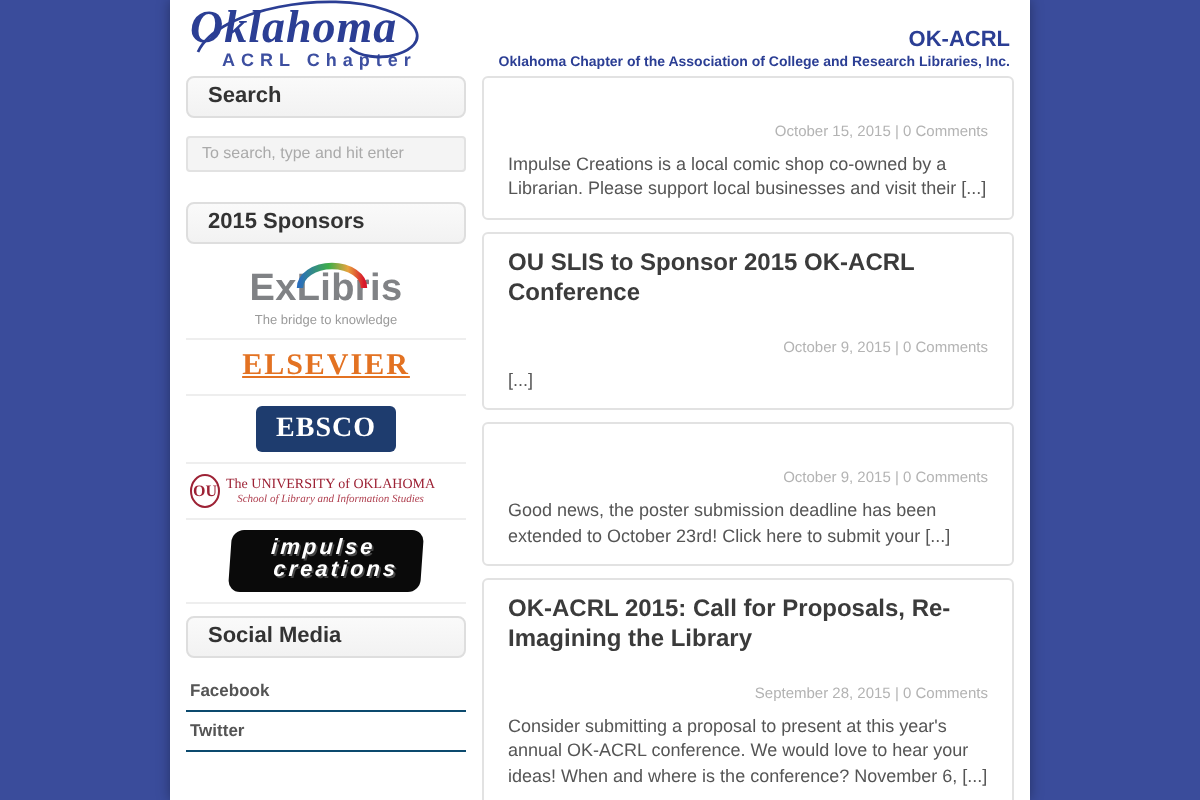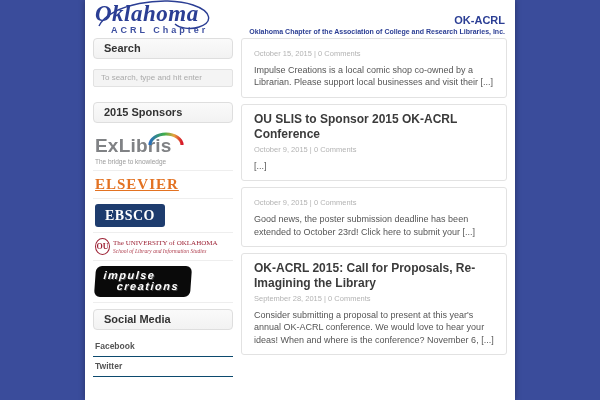--- a/index.html
+++ b/index.html
@@ -51,21 +51,21 @@
     font-size: 11px; font-weight: bold; color: #333;
     height: 21px; line-height: 19px; padding: 0 10px; margin-bottom: 7px;
   }
   .search-input {
     width: 100%; height: 18px; background: #f4f4f4; border: 1px solid #e2e2e2;
     border-radius: 2px; font-family: "Liberation Sans", sans-serif;
     font-size: 8px; color: #777; padding: 0 7px; margin-bottom: 9px; outline: none;
   }
   .search-input::placeholder { color: #aaa; }
 
-  .sponsor-row { padding: 5px 2px; border-bottom: 1px solid #eeeeee; cursor: pointer; }
+  .sponsor-row { padding: 5px 2px; border-bottom: 1px solid #eeeeee; cursor: pointer; text-align: center; }
   .exlibris-wrap { position: relative; }
   .exlibris-name { font-size: 19px; color: #808285; font-weight: bold; letter-spacing: 0.2px; }
   .exlibris-tagline { font-size: 6.5px; color: #9a9a9a; margin-top: 1px; }
   .exlibris-arc { position: absolute; left: 52px; top: -3px; width: 38px; height: 14px; }
   .elsevier-name {
     font-family: "Liberation Serif", serif; font-size: 15px; color: #e37222;
     letter-spacing: 1px; font-weight: bold; text-decoration: underline;
   }
   .ebsco-box {
     display: inline-block; background: #1e3c6e; border-radius: 3px;
@@ -97,21 +97,21 @@
   }
   .widget { margin-bottom: 6px; }
   .widget.links { margin-bottom: 10px; }
 
   
   .post-card {
     background: #fff; border: 1px solid #e2e2e2; border-radius: 3px;
     padding: 7px 12px 8px 12px; margin-bottom: 6px;
   }
   .post-title { font-size: 12px; font-weight: bold; color: #3b3b3b; line-height: 1.25; cursor: pointer; }
-  .post-meta { font-size: 7.5px; color: #b3b3b3; margin-top: 3px; }
+  .post-meta { font-size: 7.5px; color: #b3b3b3; margin-top: 15px; text-align: right; }
   .post-excerpt { font-size: 9px; color: #555; line-height: 1.38; margin-top: 6px; }
 </style>
 </head>
 <body>
 
 <div class="site">
 
   <div class="header">
     <div class="logo">
       <svg class="logo-swoosh" viewBox="0 0 126 30" aria-hidden="true">

